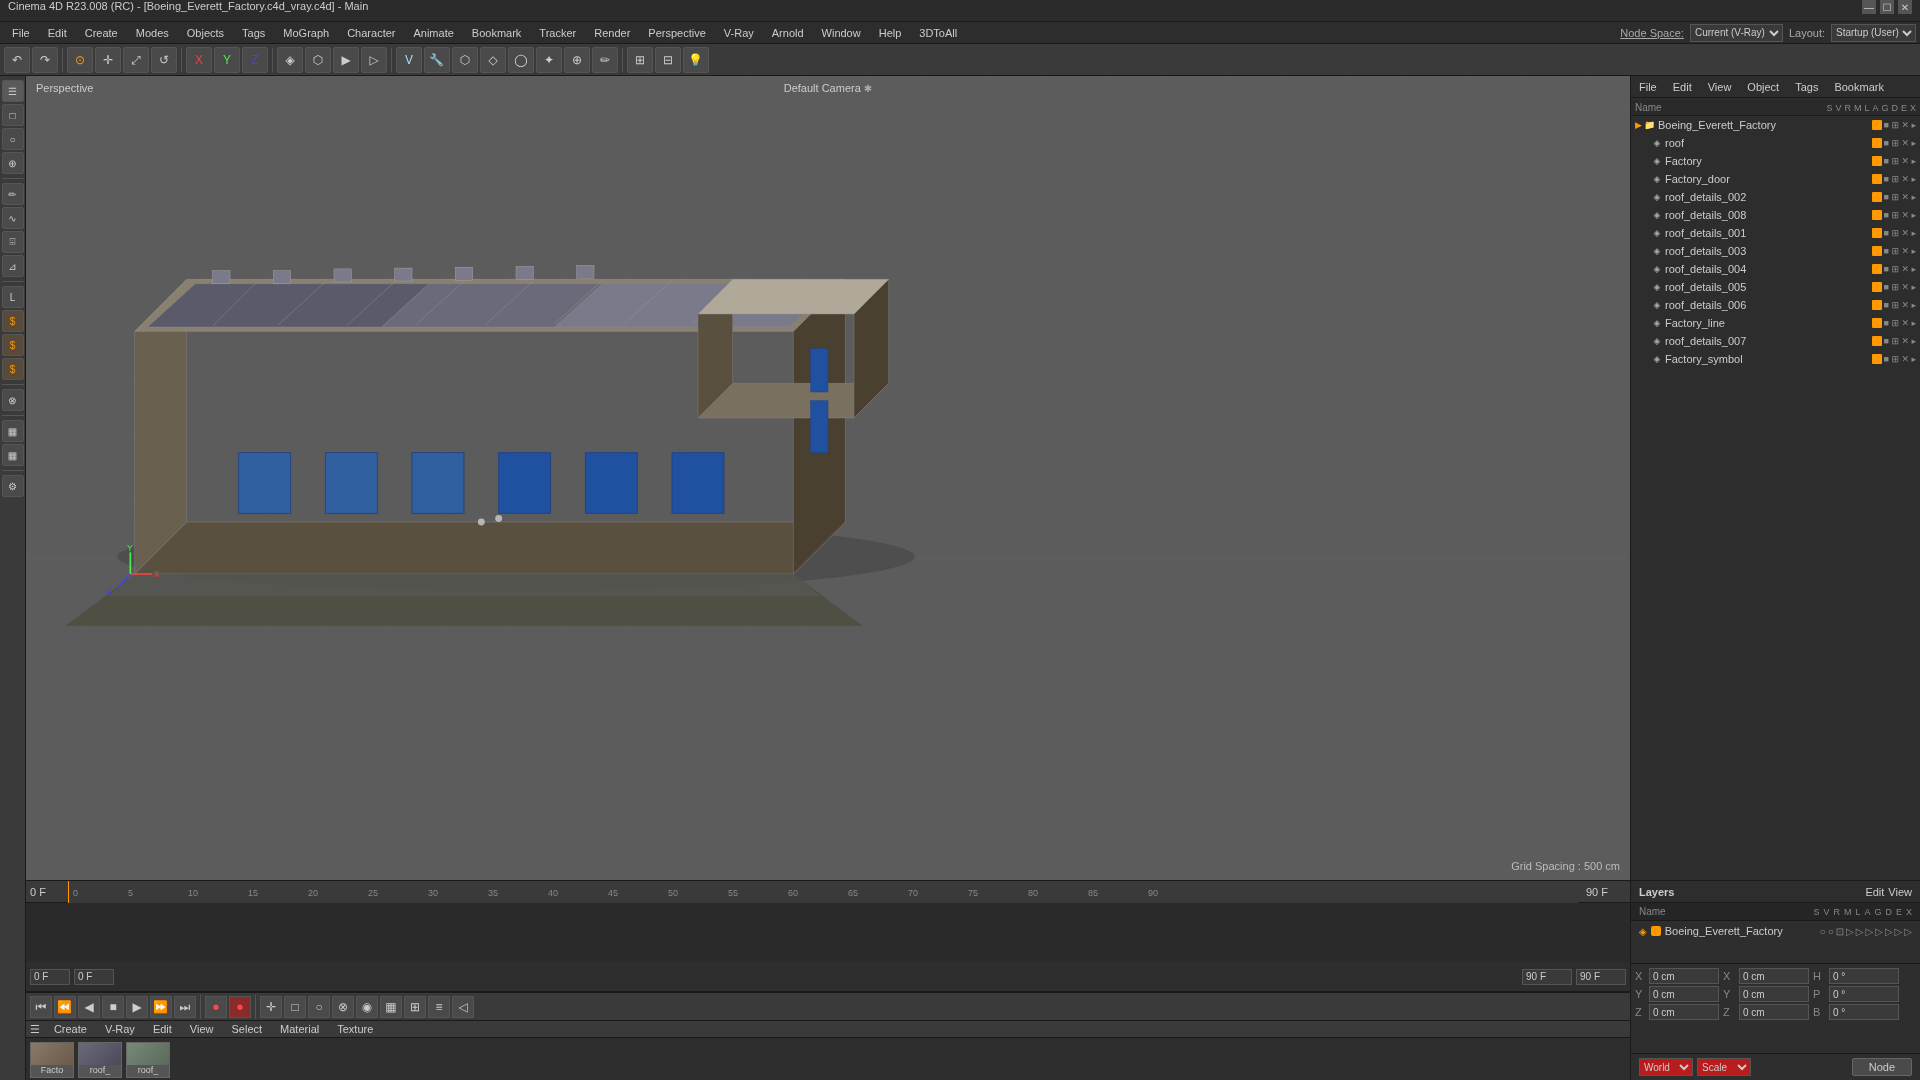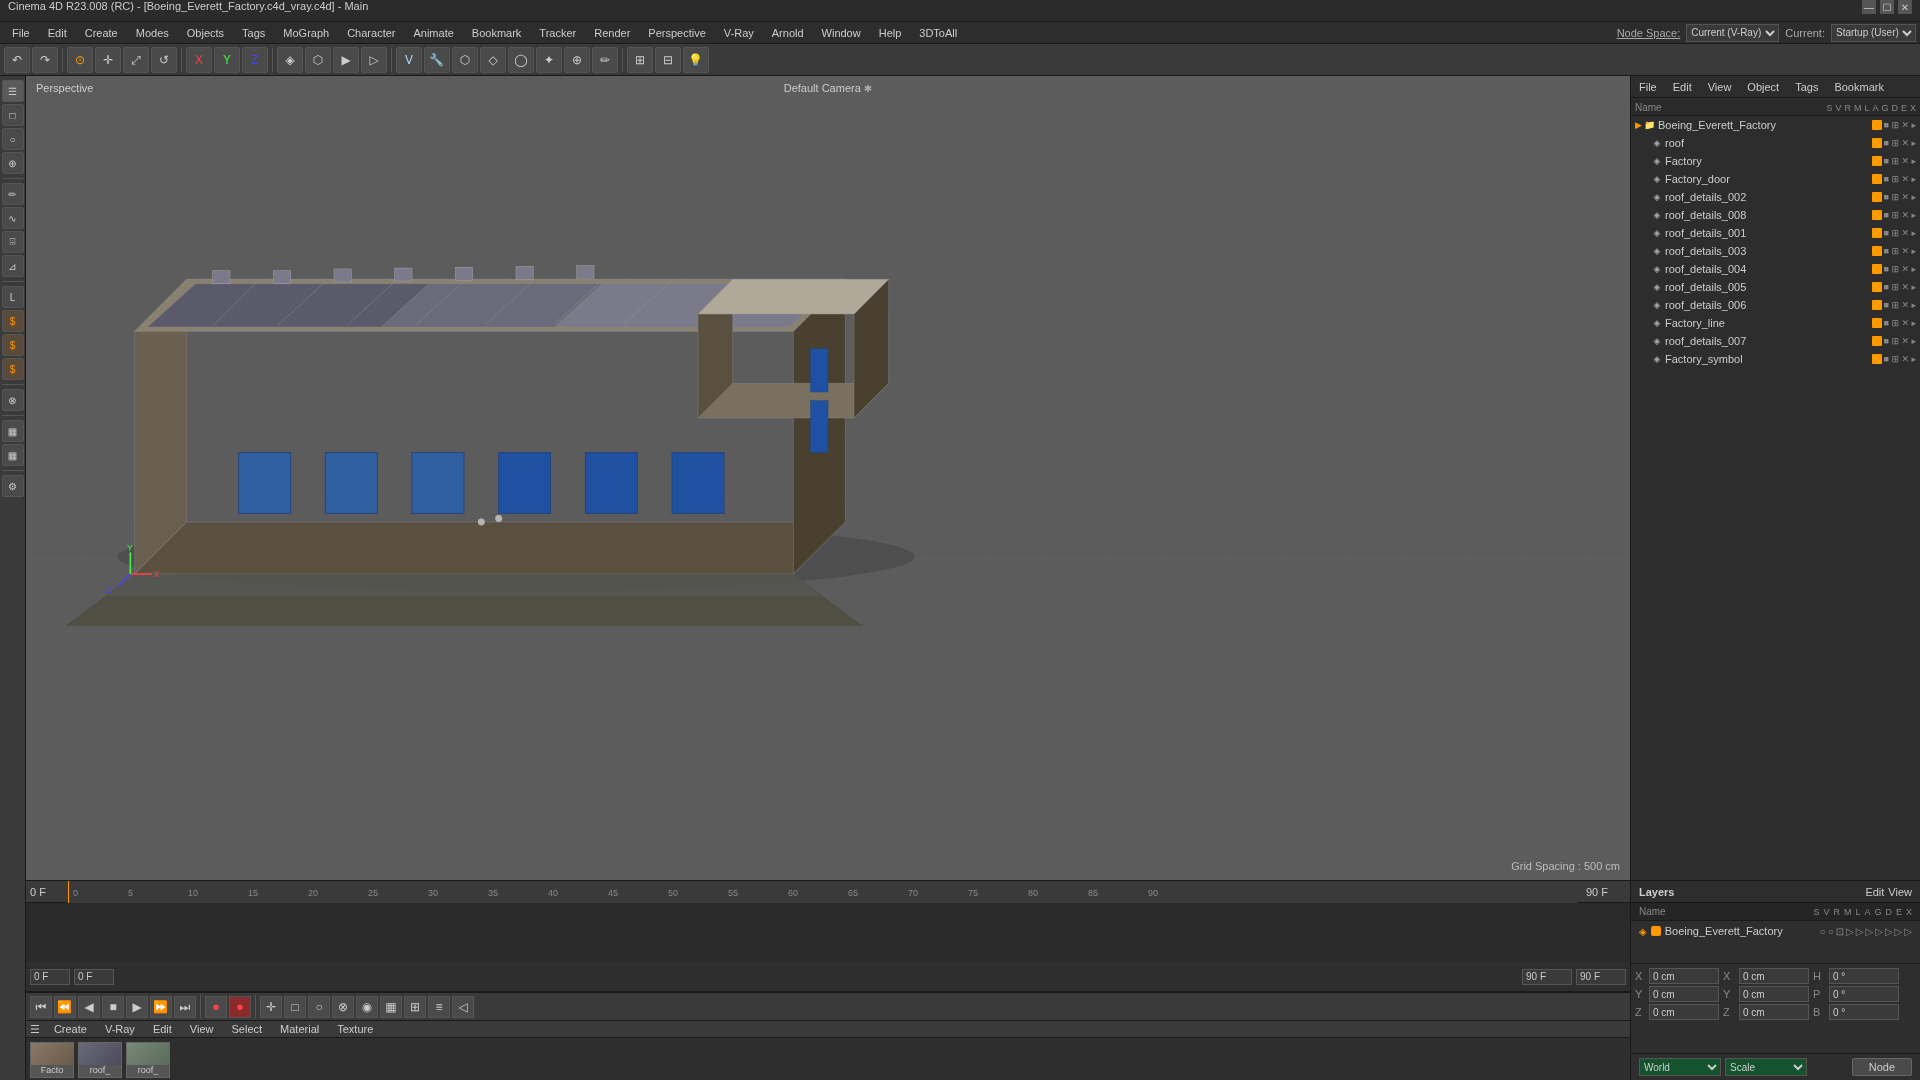--- a/index.html
+++ b/index.html
@@ -288,22 +288,22 @@
     }
     .coord-section { font-size: 11px; color: #888; width: 12px; }
 
     #coord-bottom {
       display: flex; align-items: center; gap: 4px;
       padding: 4px 8px;
       background: #2e2e2e;
       border-top: 1px solid #1a1a1a;
     }
     .coord-dropdown {
-      height: 18px; background: #14532d; border: 1px solid #555;
-      color: #ccc; font-size: 10px; width: 82px;
+      height: 18px; background: #b91c1c; border: 1px solid #555;
+      color: #ccc; font-size: 10px; width: 54px;
     }
     #apply-btn {
       padding: 2px 16px; background: #4a4a4a;
       border: 1px solid #666; color: #ccc; font-size: 11px; cursor: pointer;
       border-radius: 2px; margin-left: auto;
     }
 
     
     .color-swatch { width: 10px; height: 10px; border-radius: 1px; }
     .swatch-orange { background: #f90; }
@@ -341,21 +341,21 @@
   <span class="menu-item">Arnold</span>
   <span class="menu-item">Window</span>
   <span class="menu-item">Help</span>
   <span class="menu-item">3DToAll</span>
 
   <div style="margin-left:auto; display:flex; align-items:center; gap:6px;">
     <span style="font-size:11px;color:#aaa;text-decoration:underline;">Node Space:</span>
     <select style="height:18px;background:#3a3a3a;border:1px solid #555;color:#ccc;font-size:10px;">
       <option>Current (V-Ray)</option>
     </select>
-    <span style="font-size:11px;color:#aaa;">Current:</span>
+    <span style="font-size:11px;color:#aaa;">Layout:</span>
     <select style="height:18px;background:#3a3a3a;border:1px solid #555;color:#ccc;font-size:10px;">
       <option>Startup (User)</option>
     </select>
   </div>
 </div>
 
 <div id="toolbar">
 
   <button class="toolbar-btn">↶</button>
   <button class="toolbar-btn">↷</button>

